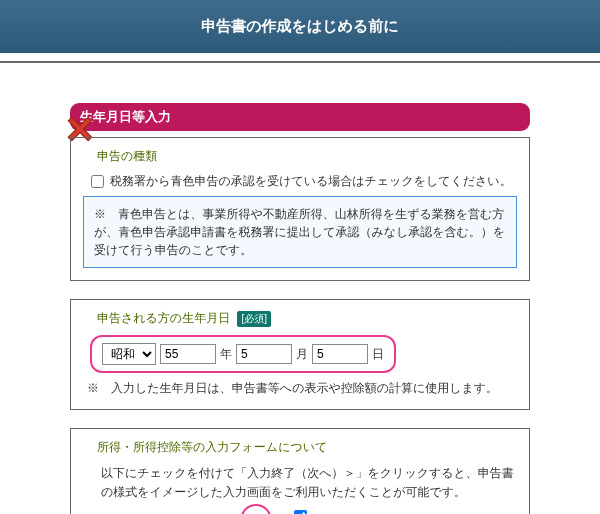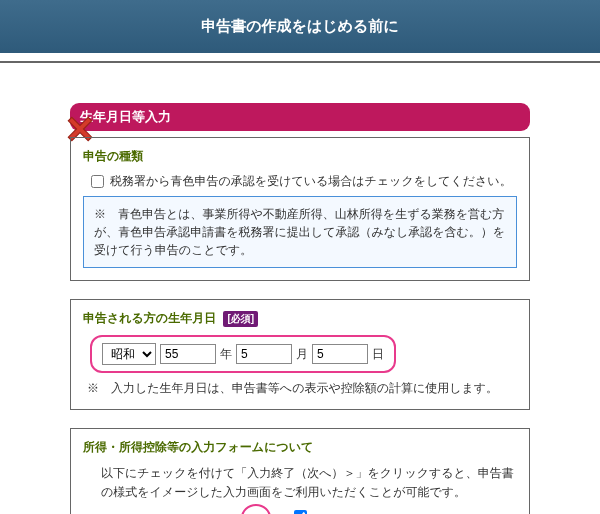--- a/index.html
+++ b/index.html
@@ -35,28 +35,29 @@
     margin-bottom: 6px;
     border-radius: 9px;
   }
   .panel {
     border: 1px solid #666;
     padding: 10px 12px 12px 12px;
     margin-bottom: 18px;
     position: relative;
   }
   .sub-head {
-    font-weight: bold;
+    font-weight: normal;
     color: #4a6a00;
     font-size: 12px;
     margin-bottom: 8px;
+    margin-left: 14px;
   }
   .required {
     display: inline-block;
-    background: #701a75;
+    background: #0f766e;
     color: #fff;
     font-size: 10px;
     padding: 1px 4px;
     margin-left: 4px;
     border-radius: 2px;
   }
   .check-row {
     display: flex;
     align-items: center;
     gap: 6px;

